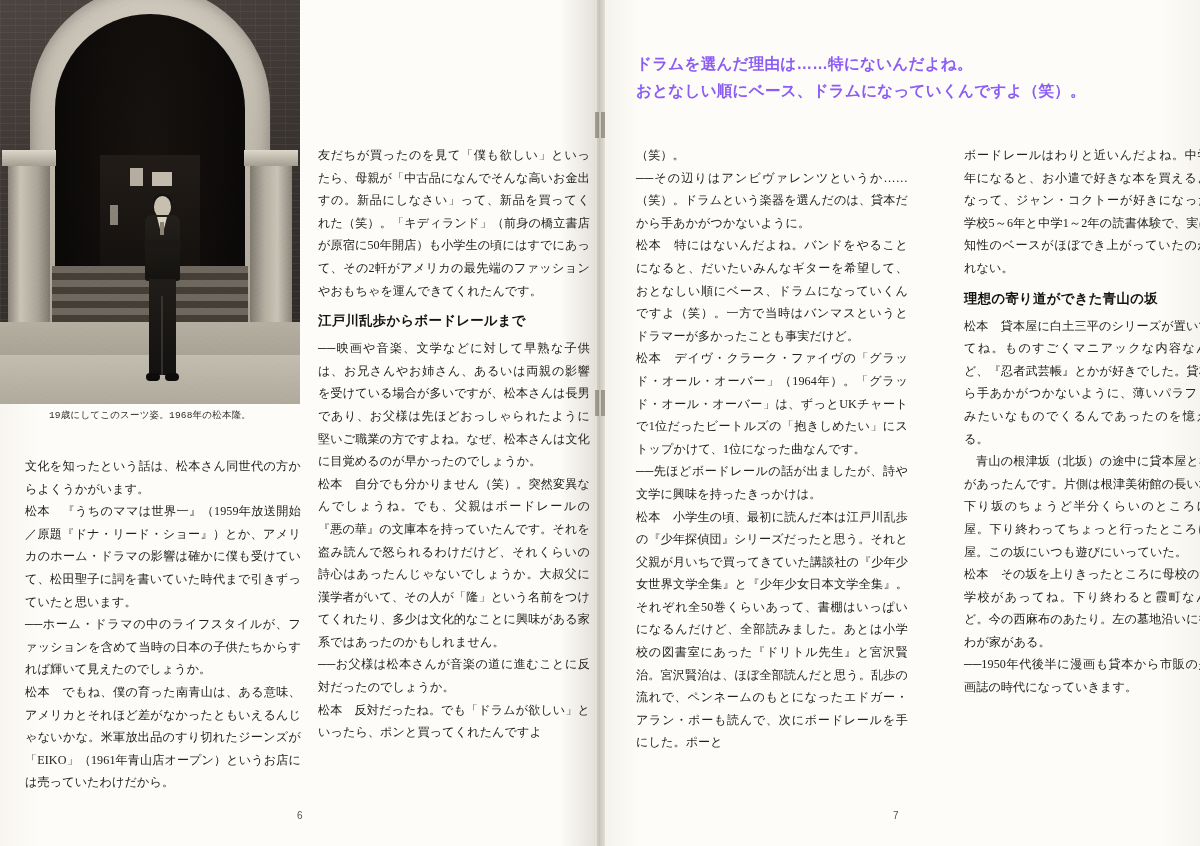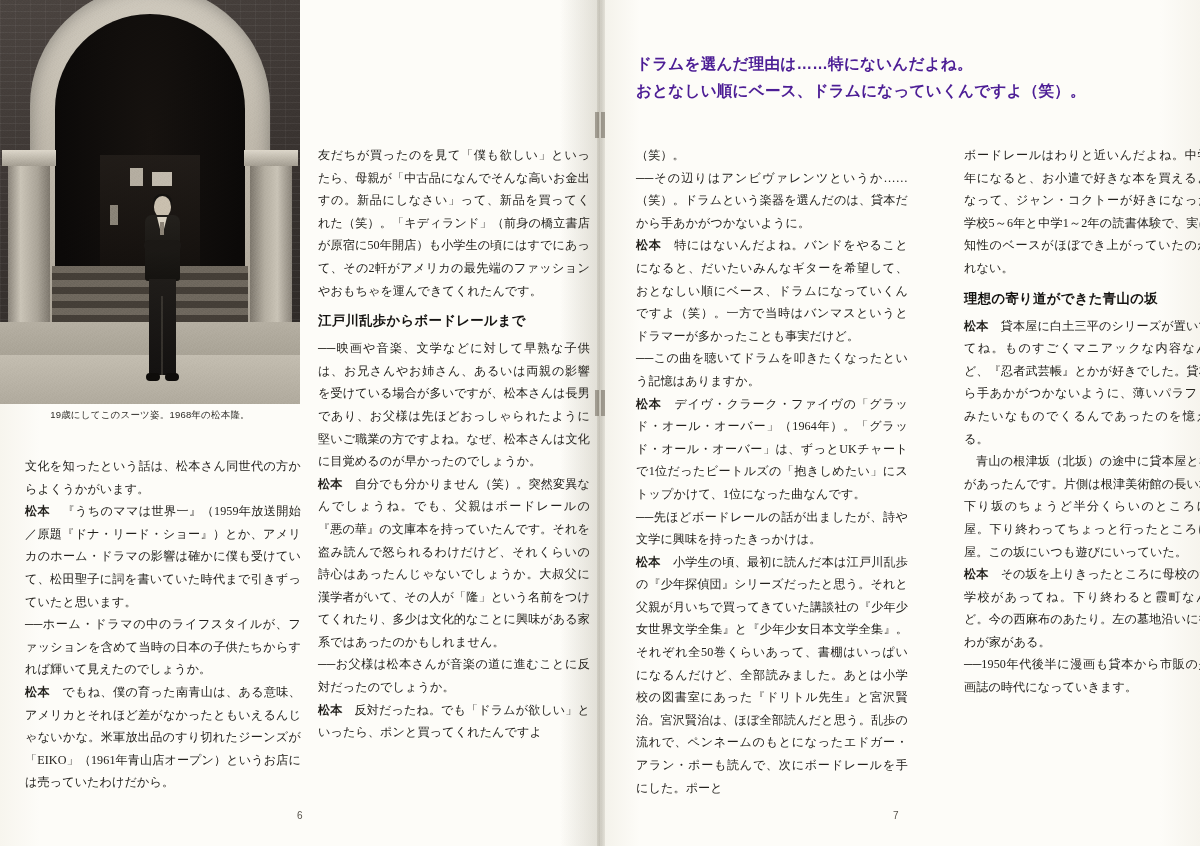--- a/index.html
+++ b/index.html
@@ -77,52 +77,52 @@
   .shoeR{position:absolute;left:25px;top:177px;width:14px;height:8px;border-radius:4px;background:#0e0c0a;}
   .grain{position:absolute;inset:0;opacity:.20;
     background:
       repeating-linear-gradient(37deg, rgba(255,255,255,.10) 0 1px, rgba(0,0,0,.06) 1px 2px),
       repeating-linear-gradient(113deg, rgba(255,255,255,.06) 0 1px, rgba(0,0,0,.05) 1px 3px);
     mix-blend-mode:overlay;}
 
   .caption{
     position:absolute;left:0;top:409px;width:300px;
     text-align:center;font-size:9.5px;color:#2c2a26;letter-spacing:.2px;
-    font-family:Liberation Sans, sans-serif;
+    font-family:Liberation Mono, monospace;
   }
 
   
   .col{
     position:absolute;
     font-size:12.1px;
     line-height:22.6px;
     color:#23211d;
     text-align:justify;
     text-justify:inter-character;
     letter-spacing:.1px;
   }
   .col p{margin:0;}
-  .col .spk{font-weight:bold;}
+  .col .spk{font-weight:normal;}
   .col .ind{text-indent:1em;}
   .heading{
     font-family:"Liberation Sans","DejaVu Sans",sans-serif;
     font-weight:bold;font-size:13.4px;color:#151311;
     margin:9px 0 7px 0;letter-spacing:.3px;line-height:19px;
     text-align:left;
   }
 
   #col1{left:25px;top:455px;width:276px;}
   #col2{left:318px;top:144px;width:272px;}
   #col3{left:636px;top:144px;width:272px;}
   #col4{left:964px;top:144px;width:272px;}
 
   .pullquote{
     position:absolute;left:636px;top:50px;width:552px;
     font-family:"Liberation Sans","DejaVu Sans",sans-serif;
-    font-weight:bold;font-size:15.6px;line-height:27px;color:#4c1d95;
+    font-weight:bold;font-size:15.6px;line-height:27px;color:#8b5cf6;
     letter-spacing:.2px;
   }
   .folio{
     position:absolute;font-size:10px;color:#55514a;
     font-family:"Liberation Sans","DejaVu Sans",sans-serif;
   }
   #folio-left{left:297px;top:810px;}
   #folio-right{left:893px;top:810px;}
 
   .edge-shadow-l{position:absolute;left:560px;top:0;width:40px;height:846px;
@@ -204,21 +204,20 @@
 
   <div class="pullquote">
     <div>ドラムを選んだ理由は……特にないんだよね。</div>
     <div>おとなしい順にベース、ドラムになっていくんですよ（笑）。</div>
   </div>
 
   <div class="col" id="col3">
       <p>（笑）。</p>
       <p>──その辺りはアンビヴァレンツというか……（笑）。ドラムという楽器を選んだのは、貸本だから手あかがつかないように。</p>
       <p><span class="spk">松本</span><span>　特にはないんだよね。バンドをやることになると、だいたいみんなギターを希望して、おとなしい順にベース、ドラムになっていくんですよ（笑）。一方で当時はバンマスというとドラマーが多かったことも事実だけど。</span></p>
-      <p>──この曲を聴いてドラムを叩きたくなったという記憶はありますか。</p>
       <p><span class="spk">松本</span><span>　デイヴ・クラーク・ファイヴの「グラッド・オール・オーバー」（1964年）。「グラッド・オール・オーバー」は、ずっとUKチャートで1位だったビートルズの「抱きしめたい」にストップかけて、1位になった曲なんです。</span></p>
       <p>──先ほどボードレールの話が出ましたが、詩や文学に興味を持ったきっかけは。</p>
       <p><span class="spk">松本</span><span>　小学生の頃、最初に読んだ本は江戸川乱歩の『少年探偵団』シリーズだったと思う。それと父親が月いちで買ってきていた講談社の『少年少女世界文学全集』と『少年少女日本文学全集』。それぞれ全50巻くらいあって、書棚はいっぱいになるんだけど、全部読みました。あとは小学校の図書室にあった『ドリトル先生』と宮沢賢治。宮沢賢治は、ほぼ全部読んだと思う。乱歩の流れで、ペンネームのもとになったエドガー・アラン・ポーも読んで、次にボードレールを手にした。ポーと</span></p>
     </div>
   <div class="col" id="col4">
       <p>ボードレールはわりと近いんだよね。中学1～2年になると、お小遣で好きな本を買えるようになって、ジャン・コクトーが好きになった。小学校5～6年と中学1～2年の読書体験で、実は僕の知性のベースがほぼでき上がっていたのかもしれない。</p>
       <div class="heading">理想の寄り道ができた青山の坂</div>
       <p><span class="spk">松本</span><span>　貸本屋に白土三平のシリーズが置いてあってね。ものすごくマニアックな内容なんだけど、『忍者武芸帳』とかが好きでした。貸本だから手あかがつかないように、薄いパラフィン紙みたいなものでくるんであったのを憶えている。</span></p>
       <p class="ind">青山の根津坂（北坂）の途中に貸本屋と模型屋があったんです。片側は根津美術館の長い塀で、下り坂のちょうど半分くらいのところに模型屋。下り終わってちょっと行ったところに貸本屋。この坂にいつも遊びにいっていた。</p>
       <p><span class="spk">松本</span><span>　その坂を上りきったところに母校の青南小学校があってね。下り終わると霞町なんだけど。今の西麻布のあたり。左の墓地沿いに行くとわが家がある。</span></p>

